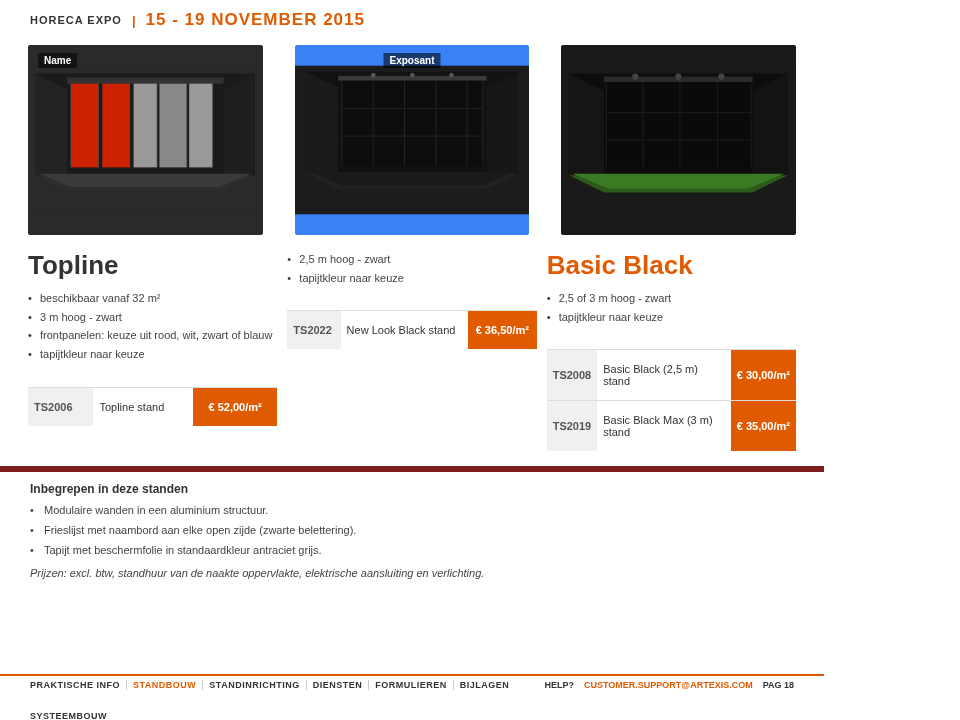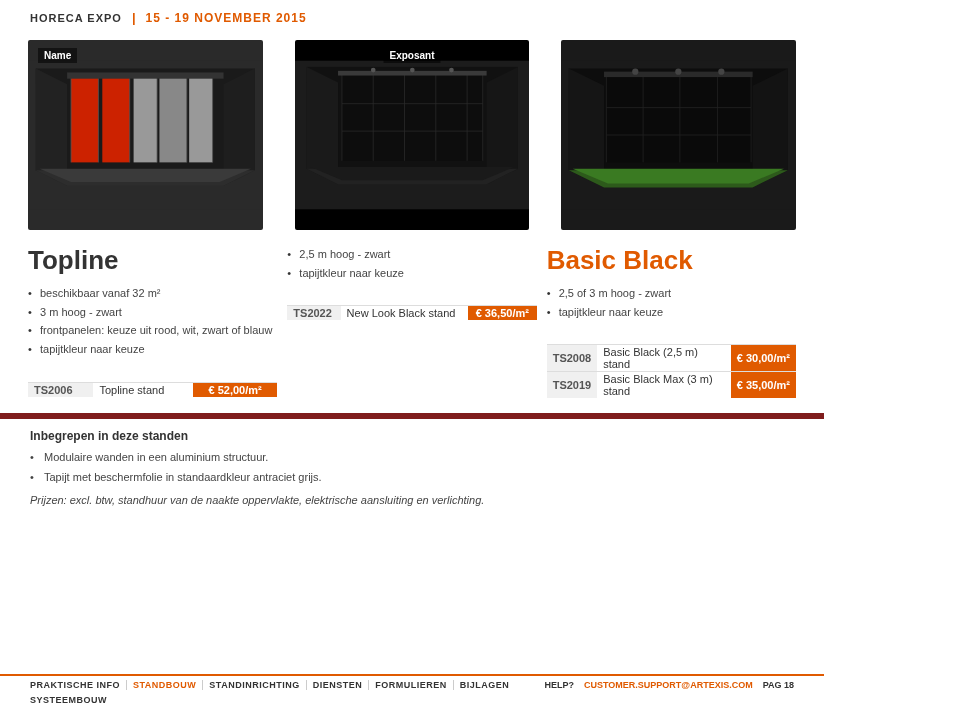--- a/index.html
+++ b/index.html
@@ -36,21 +36,21 @@
       letter-spacing: 1px;
       text-transform: uppercase;
     }
     .header-divider {
       color: #e05a00;
       font-weight: bold;
       font-size: 13px;
       margin: 0 2px;
     }
     .header-date {
-      font-size: 12px;
+      font-size: 17px;
       font-weight: bold;
       color: #e05a00;
       letter-spacing: 1px;
       text-transform: uppercase;
     }
 
     
     .images-row {
       display: flex;
       gap: 16px;
@@ -67,21 +67,21 @@
       border-radius: 2px;
     }
 
     
     .img-topline {
       background: #2a2a2a;
     }
 
     
     .img-newlook {
-      background: #000000;
+      background: #3b82f6;
     }
 
     
     .img-basicblack {
       background: #1a1a1a;
     }
 
     .img-label {
       position: absolute;
       top: 8px;
@@ -151,21 +151,21 @@
     
     .product-table {
       width: 100%;
       border-collapse: collapse;
       margin-top: 5px;
     }
     .product-table tr {
       border-top: 1px solid #ddd;
     }
     .product-table td {
-      padding: 1px 6px;
+      padding: 13px 6px;
       font-size: 11px;
       vertical-align: middle;
     }
     .ts-code {
       background: #f0f0f0;
       font-weight: bold;
       color: #555;
       white-space: nowrap;
       padding: 4px 7px;
       font-size: 10px;
@@ -461,26 +461,27 @@
       </tbody>
         </table>
     </div>
 
   </div>
 
   <div class="info-section">
     <div class="info-title">Inbegrepen in deze standen</div>
     <ul class="info-list">
       <li>Modulaire wanden in een aluminium structuur.</li>
+      <li>Frieslijst met naambord aan elke open zijde (zwarte belettering).</li>
       <li>Tapijt met beschermfolie in standaardkleur antraciet grijs.</li>
     </ul>
     <p class="info-note">Prijzen: excl. btw, standhuur van de naakte oppervlakte, elektrische aansluiting en verlichting.</p>
   </div>
 
-  <div class="footer" style="height: 46px; padding-top: 4px; padding-bottom: 2px; flex-direction: column; justify-content: flex-start; align-items: stretch; gap: 0;">
+  <div class="footer" style="height: 46px; padding-top: 4px; padding-bottom: 2px; flex-direction: column; justify-content: flex-start; align-items: stretch; gap: 16px;">
     <div style="display:flex; align-items:center; justify-content:space-between;">
       <div class="footer-left">
         <span class="footer-item">PRAKTISCHE INFO</span>
         <span class="footer-item orange">STANDBOUW</span>
         <span class="footer-item">STANDINRICHTING</span>
         <span class="footer-item">DIENSTEN</span>
         <span class="footer-item">FORMULIEREN</span>
         <span class="footer-item last">BIJLAGEN</span>
       </div>
       <div class="footer-right">

